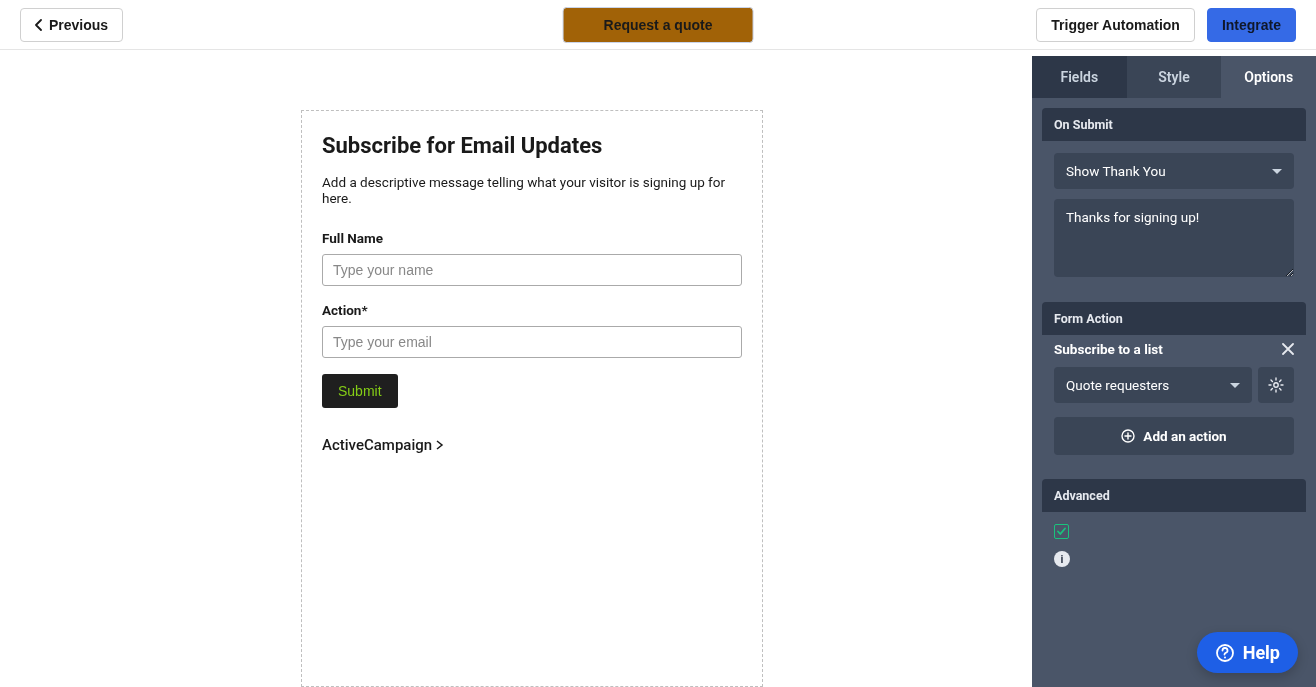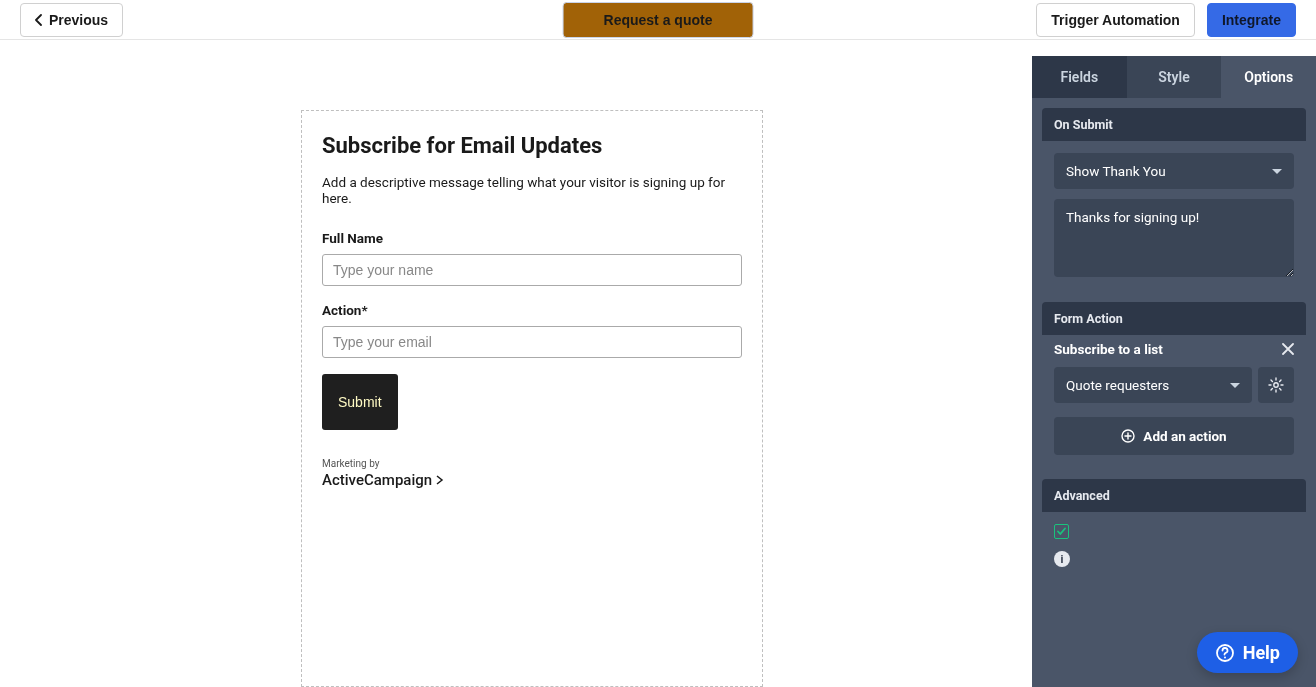--- a/index.html
+++ b/index.html
@@ -1,34 +1,34 @@
 <!DOCTYPE html>
 <html><head>
 <meta charset="utf-8">
 <style>
 * { box-sizing: border-box; margin: 0; padding: 0; }
 body { font-family: -apple-system, BlinkMacSystemFont, "Segoe UI", Roboto, Helvetica, Arial, sans-serif; background: #fff; color: #1a1a1a; width: 1316px; height: 687px; overflow: hidden; position: relative; }
 
 
-.topbar { height: 40px; border-bottom: 1px solid #e5e5e5; display: flex; align-items: center; justify-content: space-between; padding: 0 20px; position: relative; }
+.topbar { height: 50px; border-bottom: 1px solid #e5e5e5; display: flex; align-items: center; justify-content: space-between; padding: 0 20px; position: relative; }
 .topbar-left { display: flex; align-items: center; }
 .btn { border: 1px solid #d0d0d0; background: #fff; border-radius: 4px; padding: 8px 14px; font-size: 14px; cursor: pointer; display: inline-flex; align-items: center; gap: 6px; font-weight: 600; color: #1a1a1a; }
 .btn-primary { background: #356ae6; border-color: #356ae6; color: #0f172a; }
 .btn-center { position: absolute; left: 50%; transform: translateX(-50%); background: #a16207; border: 1px solid #c9d4ea; border-radius: 4px; padding: 9px 40px; font-size: 14px; font-weight: 600; color: #1a1a1a; cursor: pointer; }
 .topbar-right { display: flex; gap: 12px; }
 
 
 .canvas { position: absolute; top: 56px; left: 0; right: 252px; bottom: 0; display: flex; justify-content: center; padding-top: 54px; }
 .form-card { width: 462px; border: 1px dashed #bfbfbf; padding: 22px 20px 18px 20px; }
 .form-title { font-size: 22px; font-weight: 700; margin-bottom: 16px; }
 .form-desc { font-size: 13.5px; color: #1a1a1a; margin-bottom: 24px; }
 .field-label { font-size: 13.5px; font-weight: 700; margin-bottom: 8px; display: block; }
 .field-input { width: 100%; border: 1px solid #aaa; border-radius: 3px; padding: 7px 10px; font-size: 14px; color: #333; margin-bottom: 16px; }
 .field-input::placeholder { color: #888; }
-.submit-btn { background: #1f1f1f; color: #fef9c3; border: none; border-radius: 3px; padding: 20px 16px; font-size: 14px; cursor: pointer; }
+.submit-btn { background: #1f1f1f; color: #84cc16; border: none; border-radius: 3px; padding: 9px 16px; font-size: 14px; cursor: pointer; }
 .marketing { margin-top: 28px; font-size: 10px; color: #555; }
 .marketing-brand { font-size: 15px; font-weight: 500; color: #1a1a1a; display: flex; align-items: center; gap: 3px; margin-top: 2px; }
 
 
 .panel { position: absolute; top: 56px; right: 0; width: 284px; bottom: 0; background: #4a5568; color: #e6e9ef; font-size: 13px; overflow-y: auto; }
 .panel-tabs { display: flex; background: #2d3748; }
 .panel-tab { flex: 1; text-align: center; padding: 13px 0; font-size: 14px; font-weight: 600; cursor: pointer; color: #cbd5e0; }
 .panel-tab.inactive1 { background: #2d3748; }
 .panel-tab.inactive2 { background: #3a4556; }
 .panel-tab.active { background: #4a5568; color: #fff; }
@@ -84,21 +84,20 @@
 
     <label class="field-label">Full Name</label>
     <input class="field-input" type="text" placeholder="Type your name" style="">
 
     <label class="field-label">Action*</label>
     <input class="field-input" type="text" placeholder="Type your email" style="">
 
     <button class="submit-btn">Submit</button>
 
     <div class="marketing">
-      <div>Marketing by</div>
       <div class="marketing-brand">
         <span>ActiveCampaign</span>
         <svg width="10" height="10" viewBox="0 0 10 10">
             <path d="M2 1 L7 5 L2 9" stroke="#1a1a1a" stroke-width="1.5" fill="none"></path>
           </svg>
       </div>
     </div>
   </div>
 </div>
 

